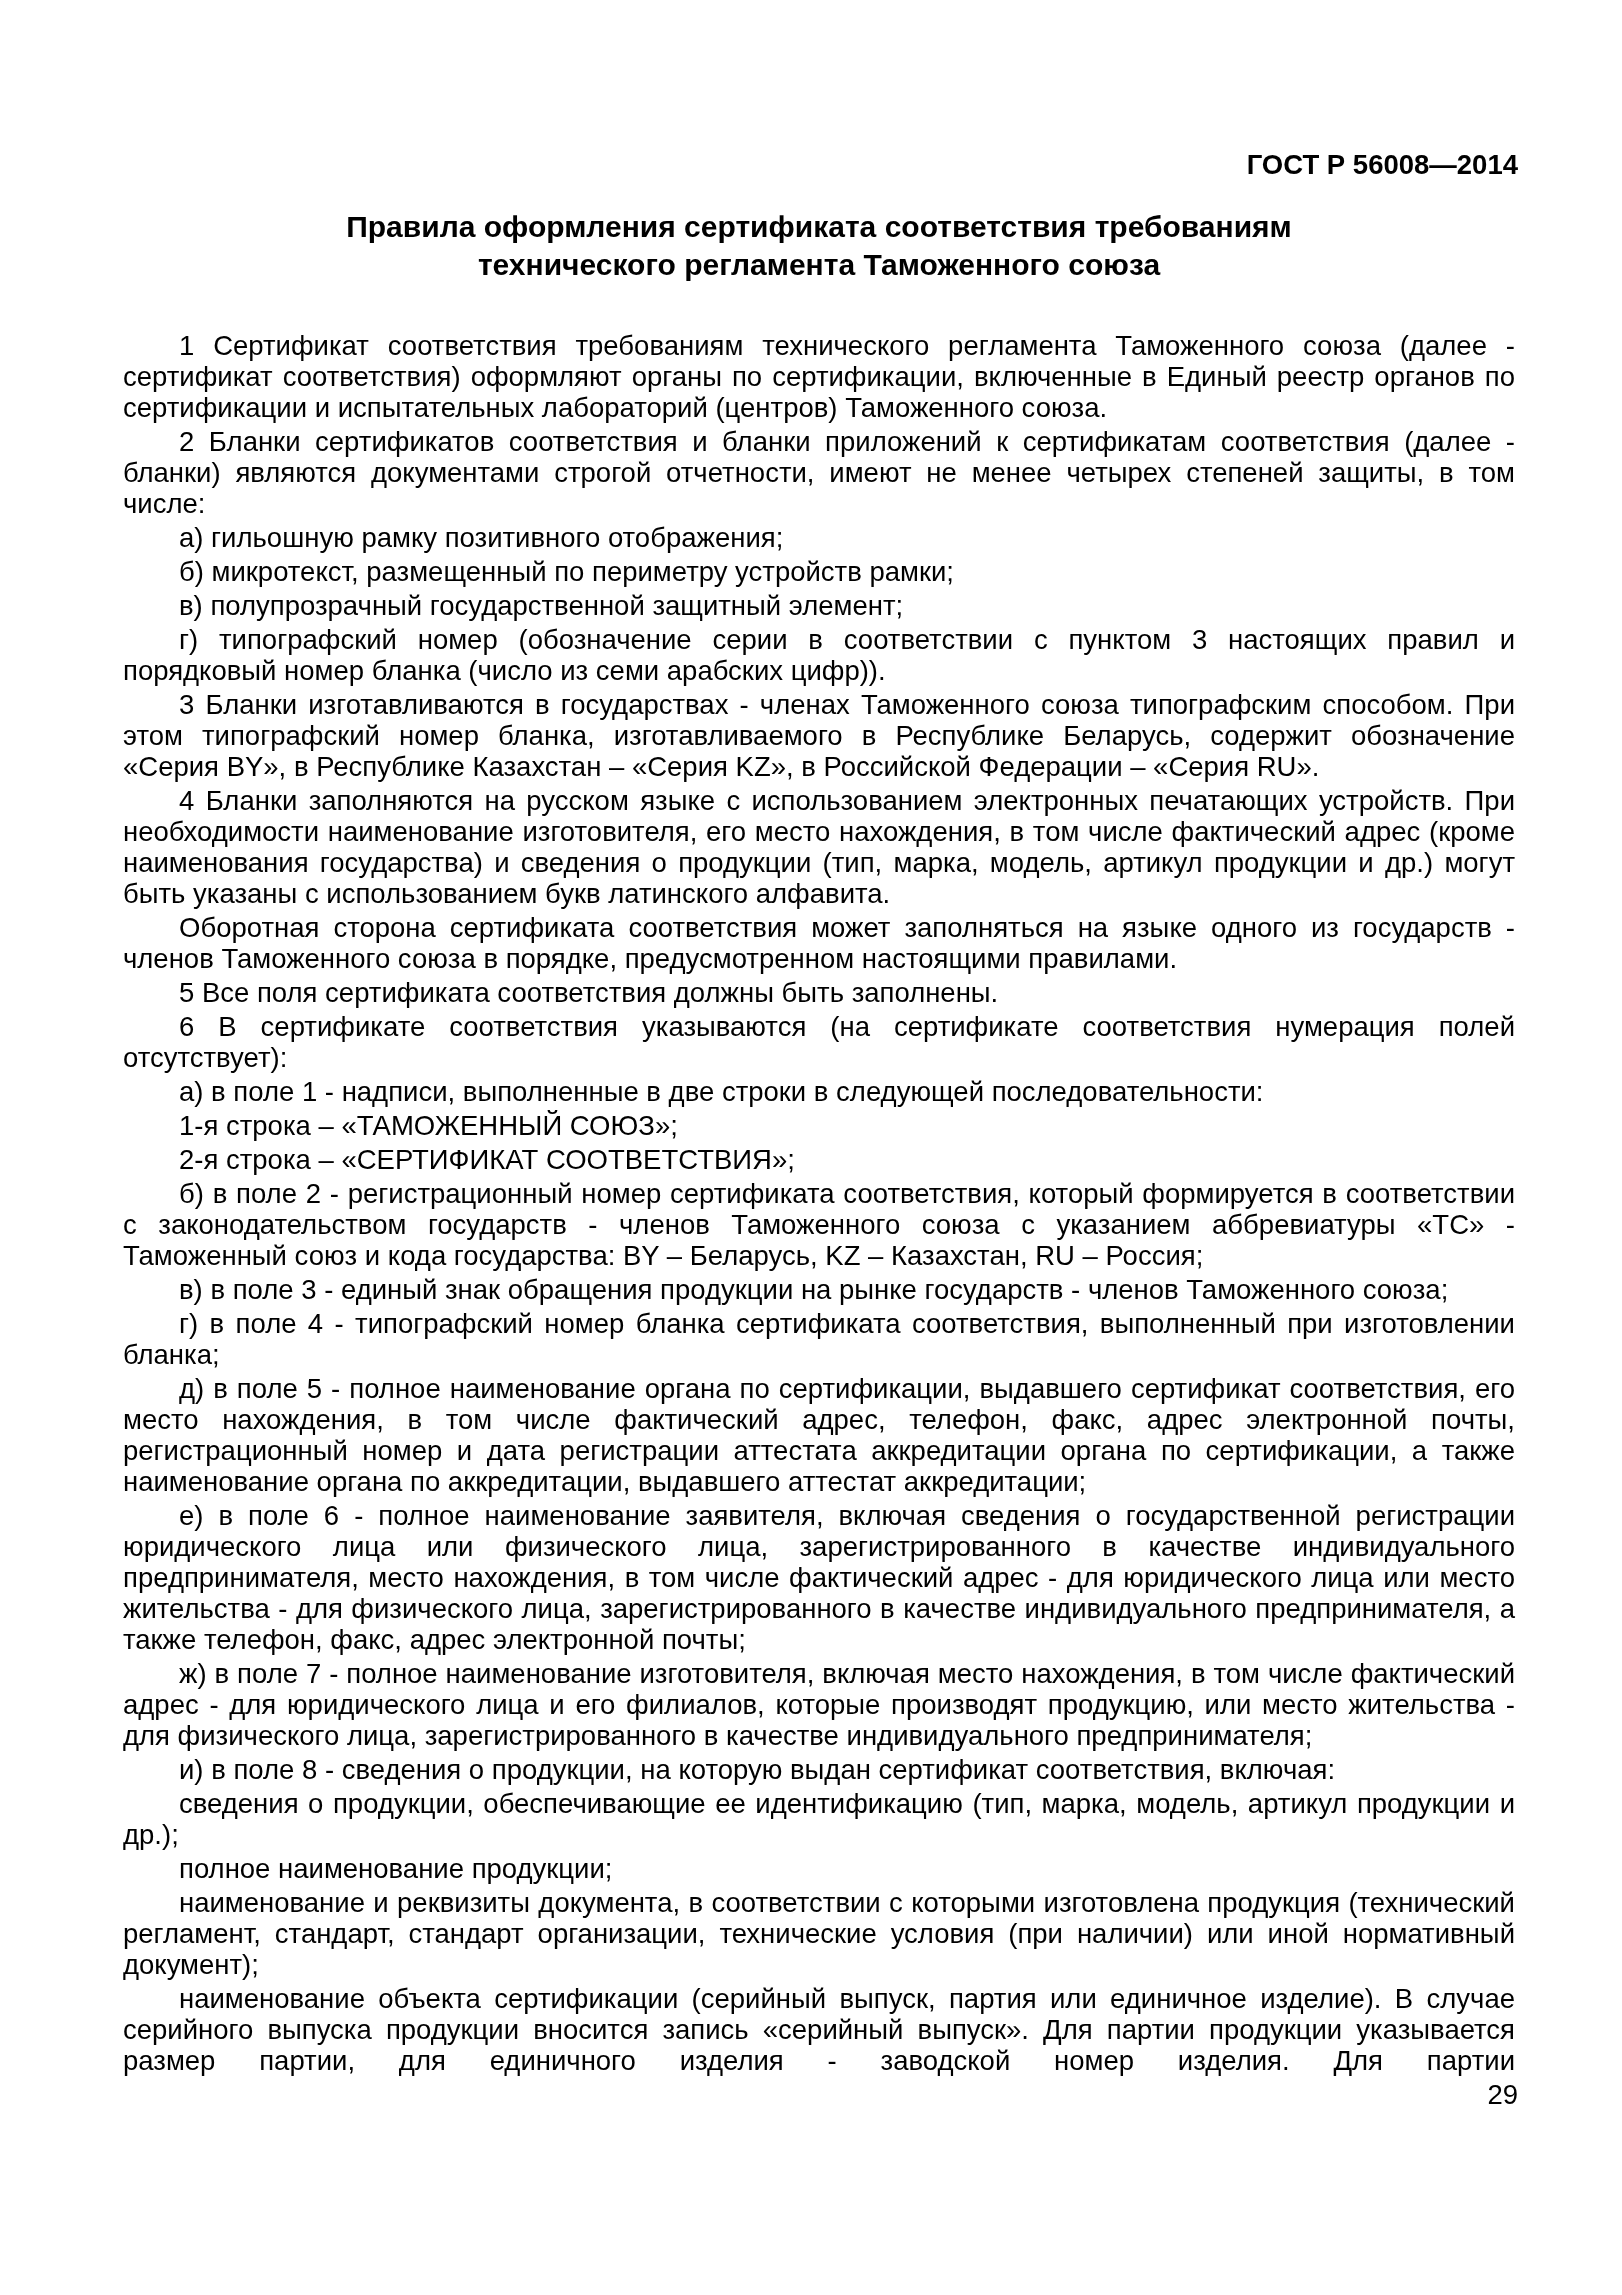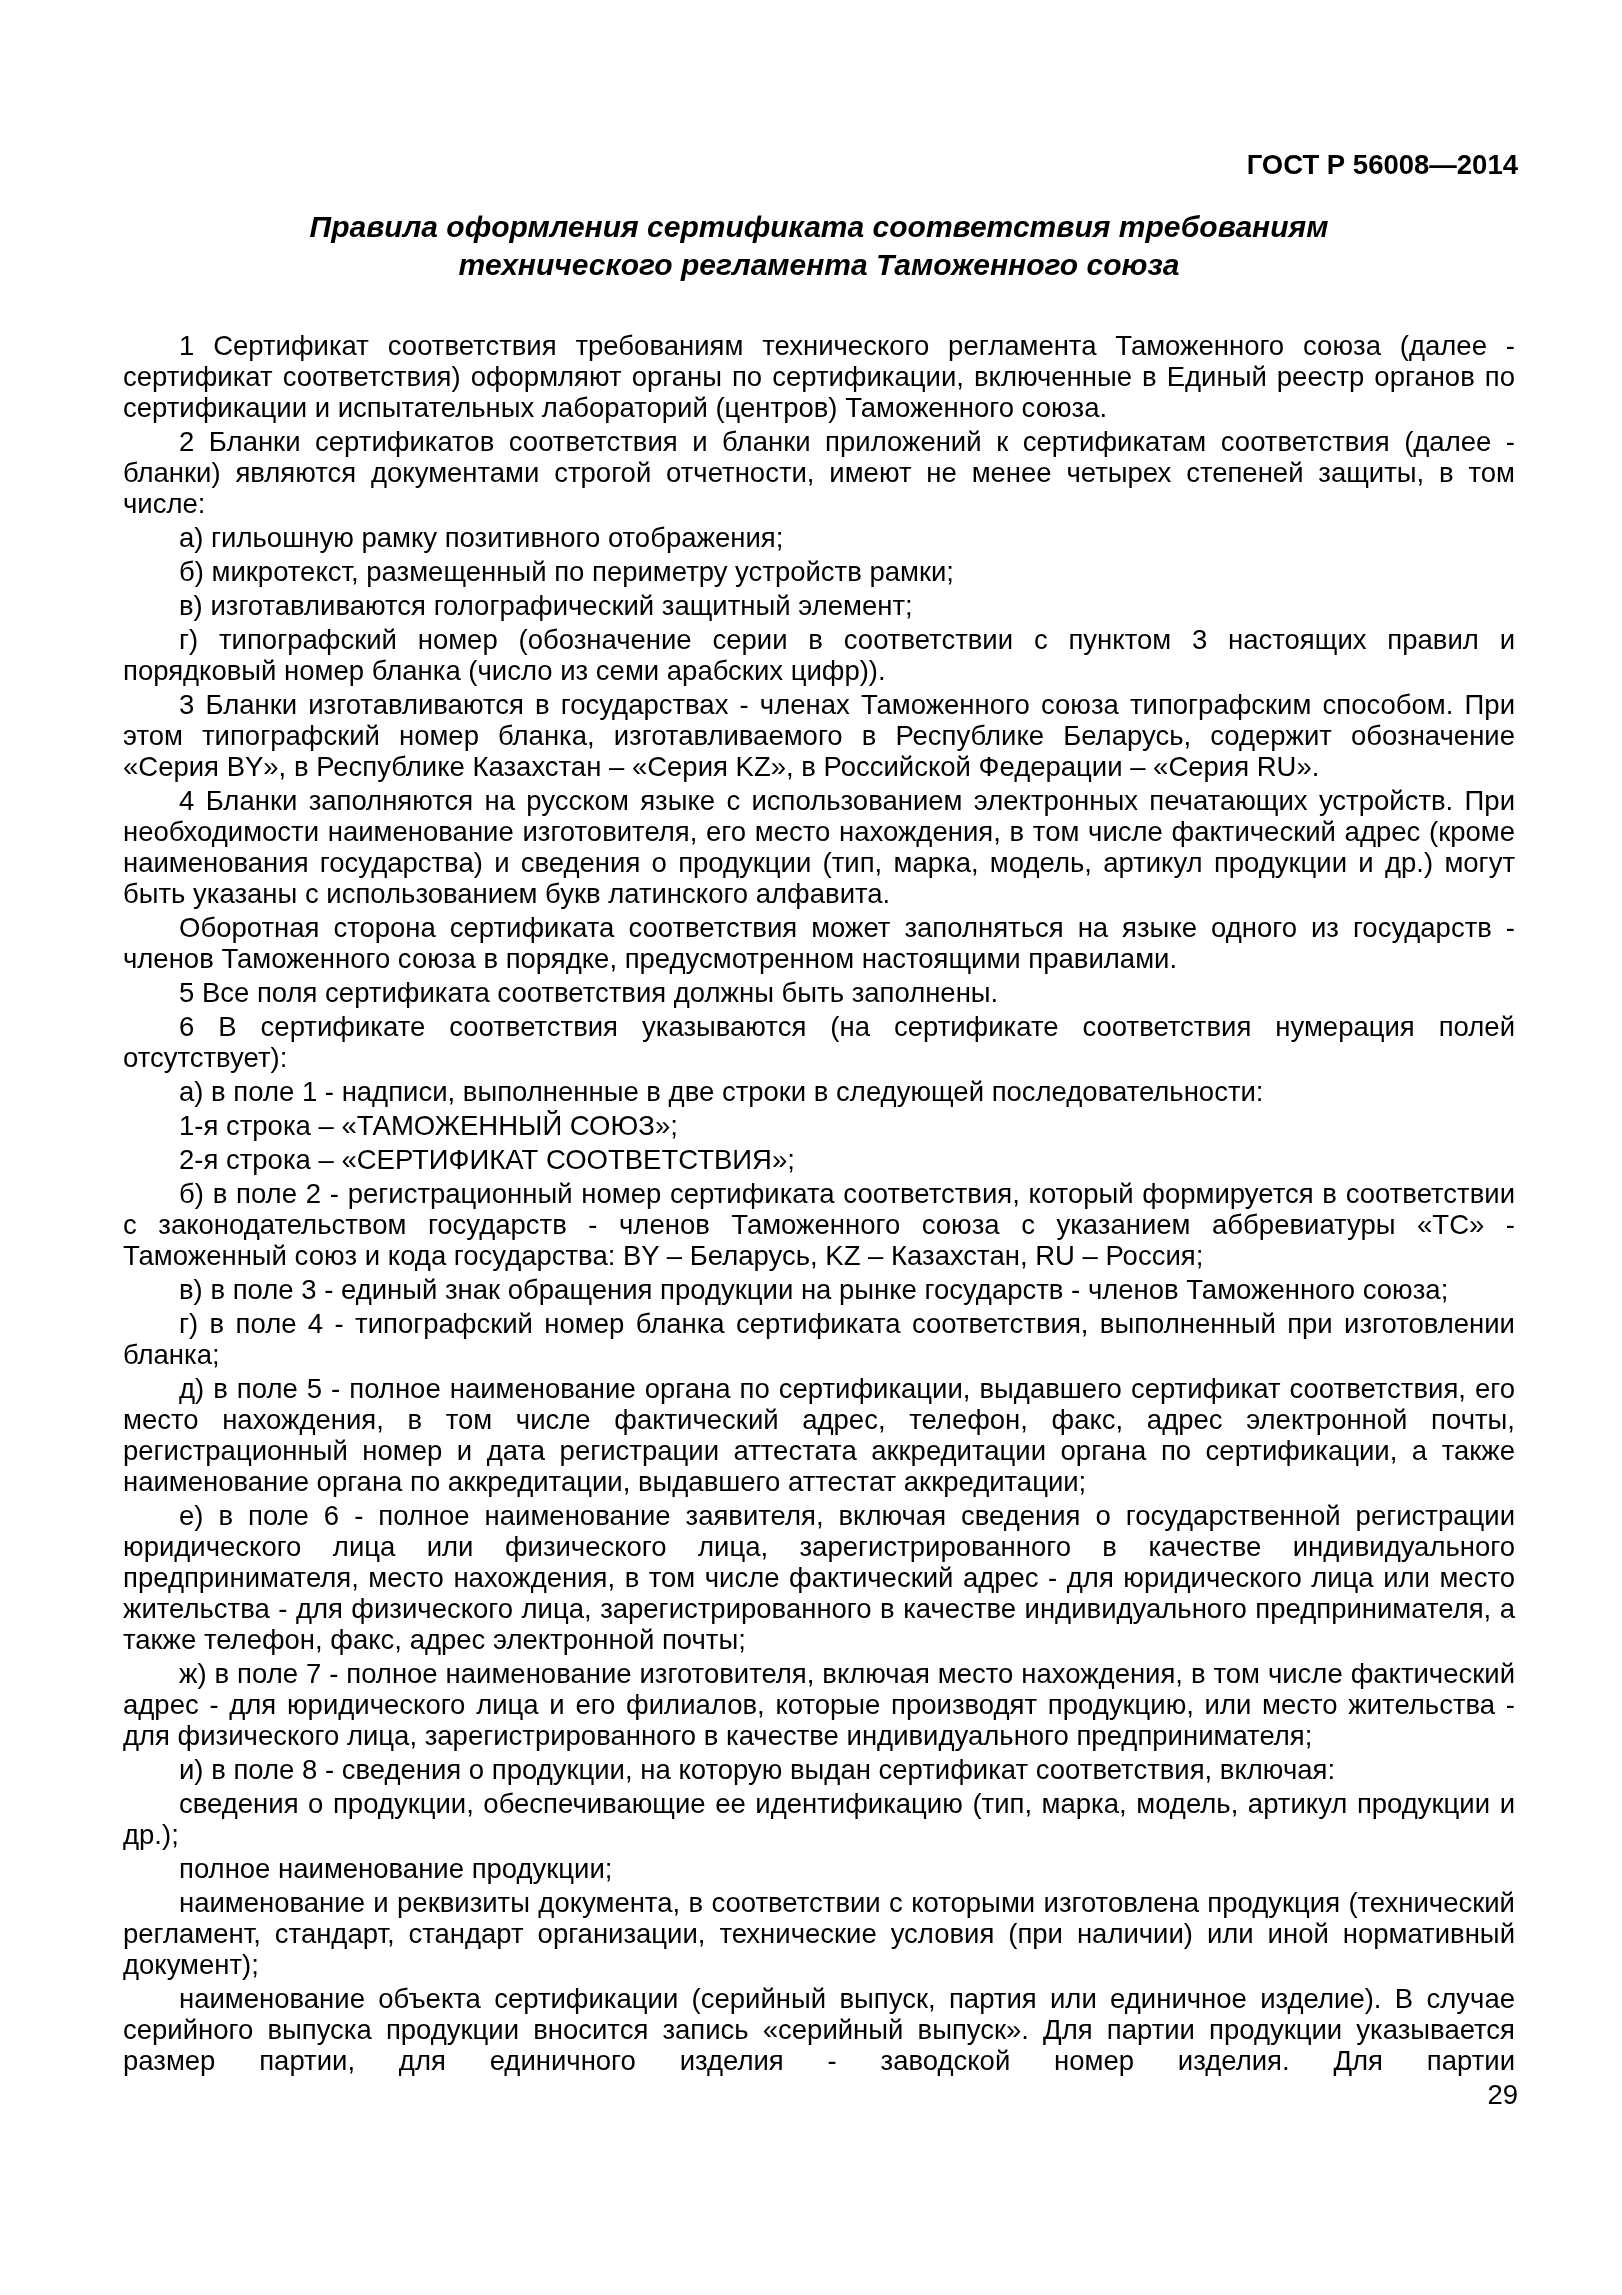--- a/index.html
+++ b/index.html
@@ -28,21 +28,20 @@
     font-size: 27.5px;
     line-height: 31px;
     white-space: nowrap;
   }
   .doc-title {
     margin: 27.5px 0 0 0;
     text-align: center;
     font-weight: bold;
     font-size: 30px;
     line-height: 38px;
-    font-style: italic;
   }
   .doc-title .title-line {
     display: block;
   }
   .body-text {
     margin-top: 46px;
   }
   .body-text p {
     margin: 3px;
     font-size: 27.5px;
@@ -71,21 +70,21 @@
   <h1 class="doc-title">
     <span class="title-line">Правила оформления сертификата соответствия требованиям</span>
     <span class="title-line">технического регламента Таможенного союза</span>
   </h1>
 
   <div class="body-text">
     <p>1 Сертификат соответствия требованиям технического регламента Таможенного союза (далее - сертификат соответствия) оформляют органы по сертификации, включенные в Единый реестр органов по сертификации и испытательных лабораторий (центров) Таможенного союза.</p>
     <p>2 Бланки сертификатов соответствия и бланки приложений к сертификатам соответствия (далее - бланки) являются документами строгой отчетности, имеют не менее четырех степеней защиты, в том числе:</p>
     <p>а) гильошную рамку позитивного отображения;</p>
     <p>б) микротекст, размещенный по периметру устройств рамки;</p>
-    <p>в) изготавливаются голографический защитный элемент;</p>
+    <p>в) полупрозрачный государственной защитный элемент;</p>
     <p>г) типографский номер (обозначение серии в соответствии с пунктом 3 настоящих правил и порядковый номер бланка (число из семи арабских цифр)).</p>
     <p>3 Бланки изготавливаются в государствах - членах Таможенного союза типографским способом. При этом типографский номер бланка, изготавливаемого в Республике Беларусь, содержит обозначение «Серия BY», в Республике Казахстан – «Серия KZ», в Российской Федерации – «Серия RU».</p>
     <p>4 Бланки заполняются на русском языке с использованием электронных печатающих устройств. При необходимости наименование изготовителя, его место нахождения, в том числе фактический адрес (кроме наименования государства) и сведения о продукции (тип, марка, модель, артикул продукции и др.) могут быть указаны с использованием букв латинского алфавита.</p>
     <p>Оборотная сторона сертификата соответствия может заполняться на языке одного из государств - членов Таможенного союза в порядке, предусмотренном настоящими правилами.</p>
     <p>5 Все поля сертификата соответствия должны быть заполнены.</p>
     <p>6 В сертификате соответствия указываются (на сертификате соответствия нумерация полей отсутствует):</p>
     <p>а) в поле 1 - надписи, выполненные в две строки в следующей последовательности:</p>
     <p>1-я строка – «ТАМОЖЕННЫЙ СОЮЗ»;</p>
     <p>2-я строка – «СЕРТИФИКАТ СООТВЕТСТВИЯ»;</p>
     <p>б) в поле 2 - регистрационный номер сертификата соответствия, который формируется в соответствии с законодательством государств - членов Таможенного союза с указанием аббревиатуры «ТС» - Таможенный союз и кода государства: BY – Беларусь, KZ – Казахстан, RU – Россия;</p>

